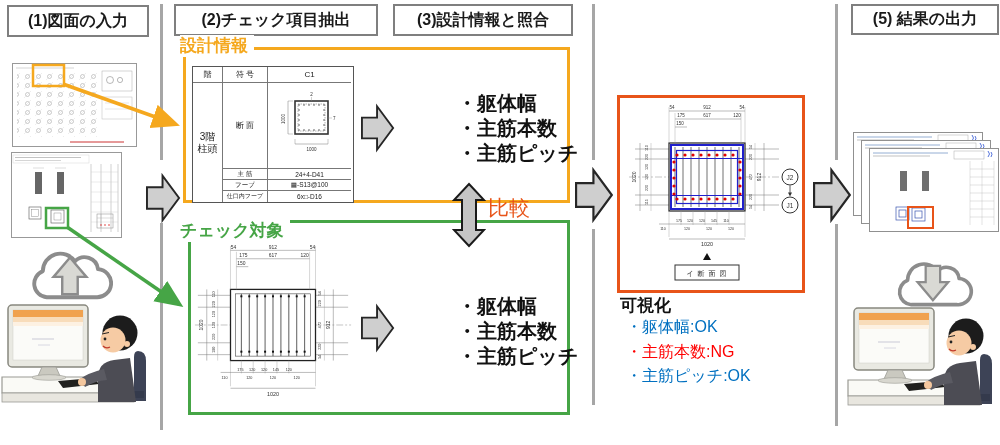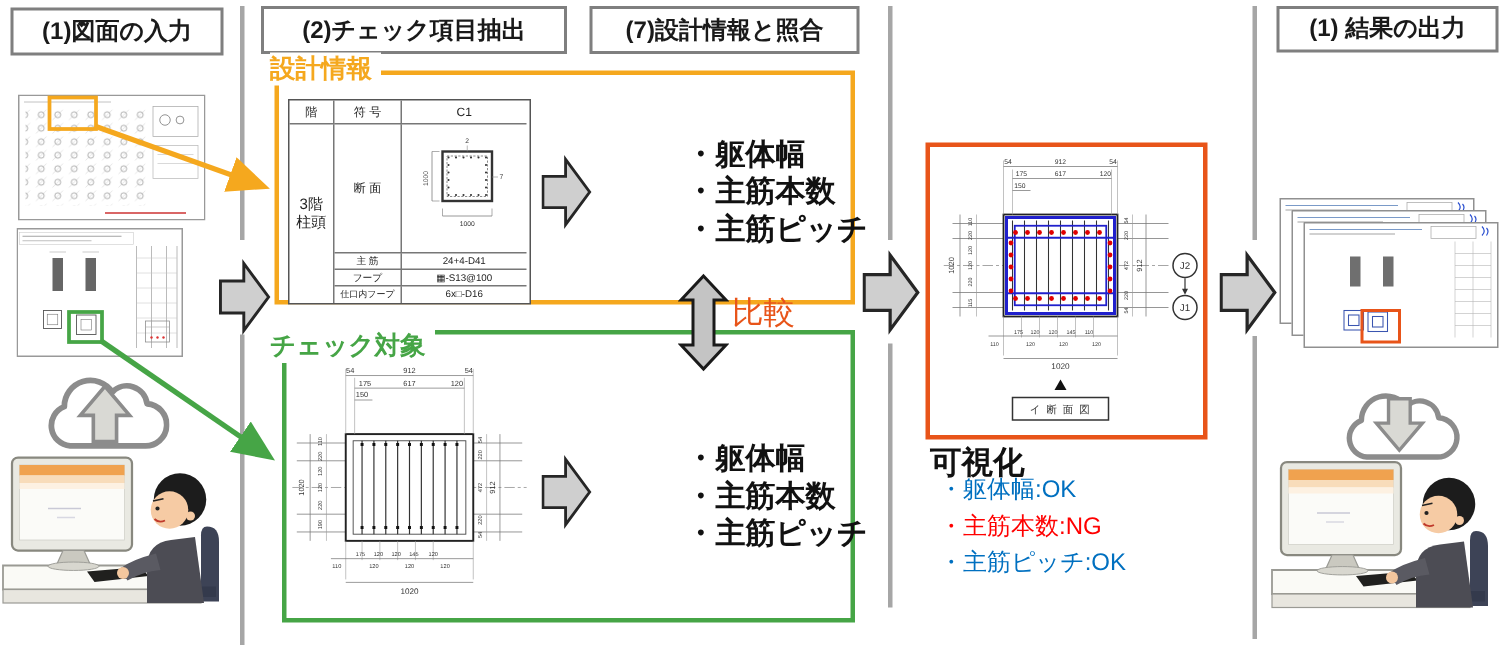--- a/index.html
+++ b/index.html
@@ -12,21 +12,21 @@
   .divider{position:absolute;width:3px;background:#a6a6a6;z-index:1;}
   .legend{position:absolute;font-weight:bold;font-size:17px;background:#fff;
           padding:0 6px 0 0;line-height:22px;z-index:6;white-space:nowrap;}
   .legend.orange{color:#F5A81E;}
   .legend.green{color:#46A546;}
   .group-box{position:absolute;background:transparent;z-index:2;}
   .box-orange{border:3px solid #F5A81E;}
   .box-green{border:3px solid #46A546;}
   .box-alert{border:3px solid #E85419;}
   .bullets{position:absolute;font-weight:bold;font-size:20px;line-height:25px;color:#111;z-index:5;white-space:nowrap;margin-left:36px;}
-  .viz-title{position:absolute;font-weight:bold;font-size:21px;color:#111;z-index:5;}
+  .viz-title{position:absolute;font-weight:bold;font-size:17px;color:#111;z-index:5;}
   .results{position:absolute;font-weight:normal;font-size:16px;line-height:24.5px;z-index:5;white-space:nowrap;}
   .res-ok{color:#0070C0;}
   .res-ng{color:#FF0000;}
   .compare-label{position:absolute;font-weight:normal;font-size:21px;color:#E85419;z-index:6;}
   .caption{position:absolute;left:4px;top:422px;width:994px;font-size:13.2px;color:#3d3d3d;z-index:5;}
   .dtable{position:absolute;left:192px;top:66px;width:160px;height:135px;display:grid;
           grid-template-columns:30px 45px 83px;grid-template-rows:16px 86px 11px 11px 11px;
           border:1px solid #555;background:#fff;font-size:8px;color:#222;z-index:3;}
   .dtable>div{border-right:1px solid #777;border-bottom:1px solid #777;display:flex;
               align-items:center;justify-content:center;overflow:hidden;}
@@ -39,22 +39,22 @@
   svg{display:block;}
   svg text{font-family:"Liberation Sans","DejaVu Sans",sans-serif;fill:#333;}
 </style>
 </head>
 <body>
 
 <div id="canvas">
 
   <div class="step-box" style="left:7px;top:5px;width:138px;height:28px">(1)図面の入力</div>
   <div class="step-box" style="left:174px;top:4px;width:200px;height:28px">(2)チェック項目抽出</div>
-  <div class="step-box" style="left:393px;top:4px;width:176px;height:28px">(7)設計情報と照合</div>
-  <div class="step-box" style="left:851px;top:4px;width:144px;height:27px">(1) 結果の出力</div>
+  <div class="step-box" style="left:393px;top:4px;width:176px;height:28px">(3)設計情報と照合</div>
+  <div class="step-box" style="left:851px;top:4px;width:144px;height:27px">(5) 結果の出力</div>
 
   <div class="divider" style="left:160px;top:4px;height:156px"></div>
   <div class="divider" style="left:160px;top:223px;height:207px"></div>
   <div class="divider" style="left:592px;top:4px;height:156px"></div>
   <div class="divider" style="left:592px;top:229px;height:176px"></div>
   <div class="divider" style="left:835px;top:4px;height:156px"></div>
   <div class="divider" style="left:835px;top:224px;height:202px"></div>
 
   <svg class="abs" style="left:12px;top:63px;z-index:2" width="125" height="84" viewBox="0 0 125 84">
     <defs>

